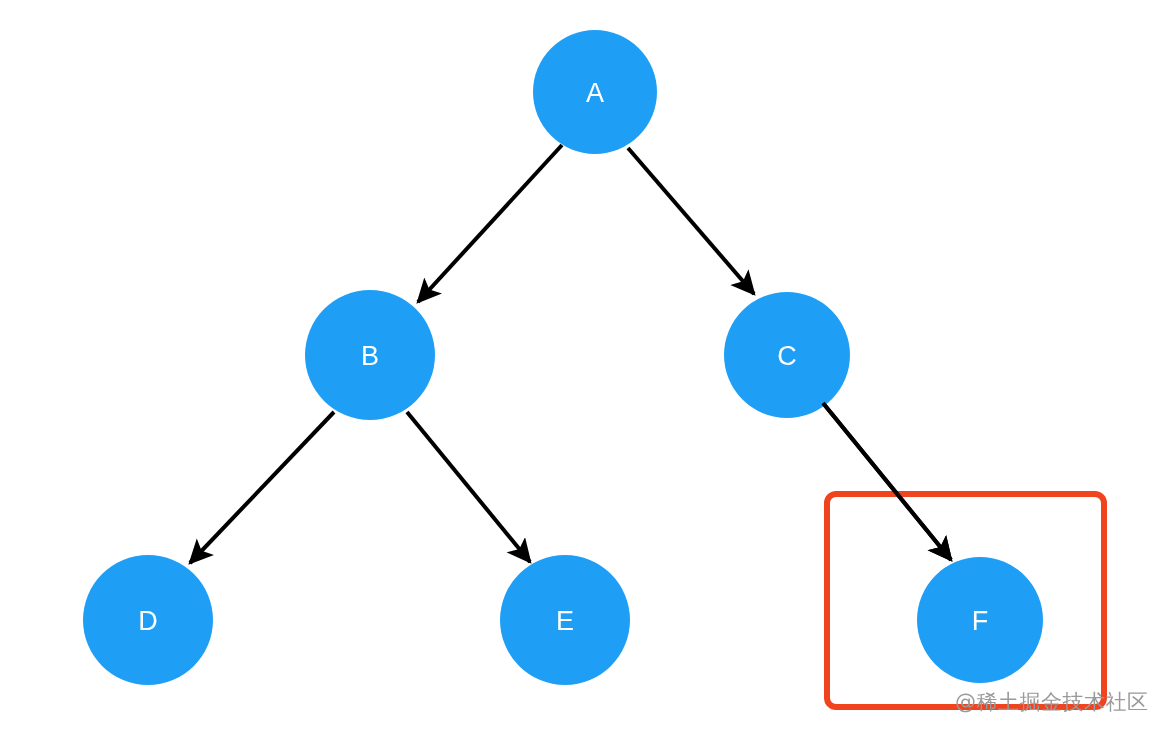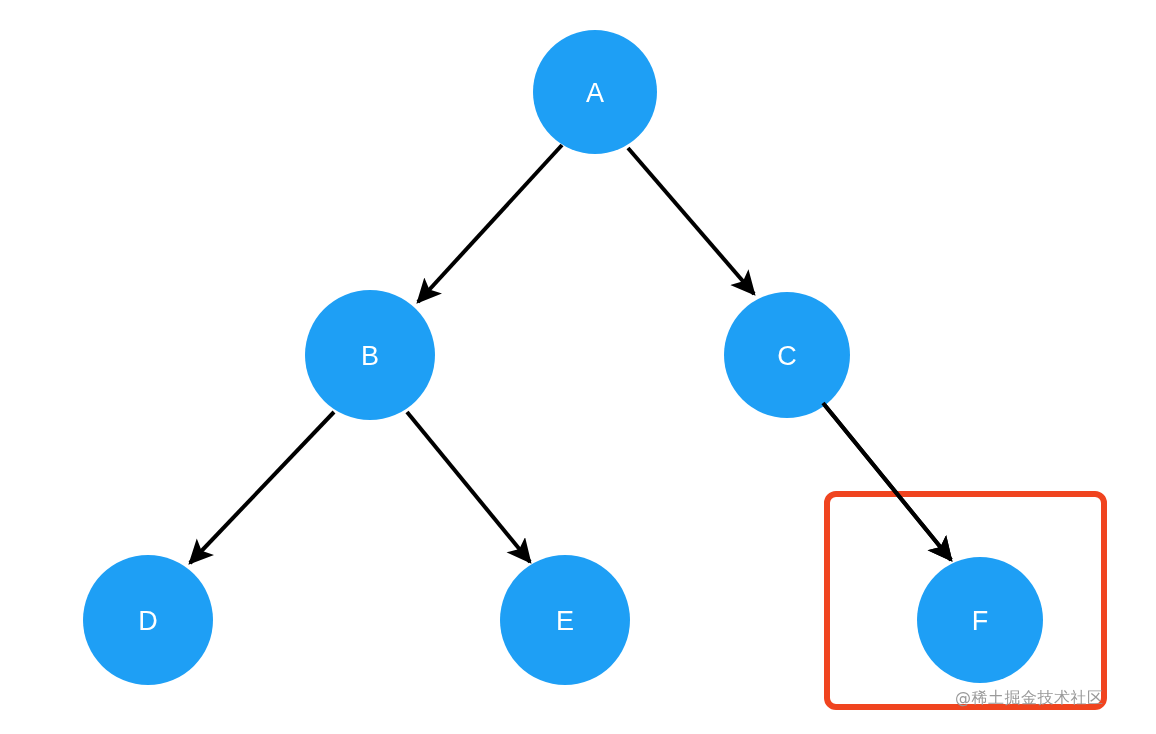--- a/index.html
+++ b/index.html
@@ -29,21 +29,21 @@
     font-family: "Liberation Sans", sans-serif;
     font-size: 27px;
     fill: #ffffff;
     text-anchor: middle;
     dominant-baseline: central;
     pointer-events: none;
   }
   .watermark {
     position: absolute;
     font-family: "DejaVu Sans", sans-serif;
-    font-size: 16px;
+    font-size: 21px;
     color: #9a9a9a;
     white-space: nowrap;
     letter-spacing: 0.5px;
     pointer-events: none;
     user-select: none;
   }
 </style>
 </head>
 <body>
 

